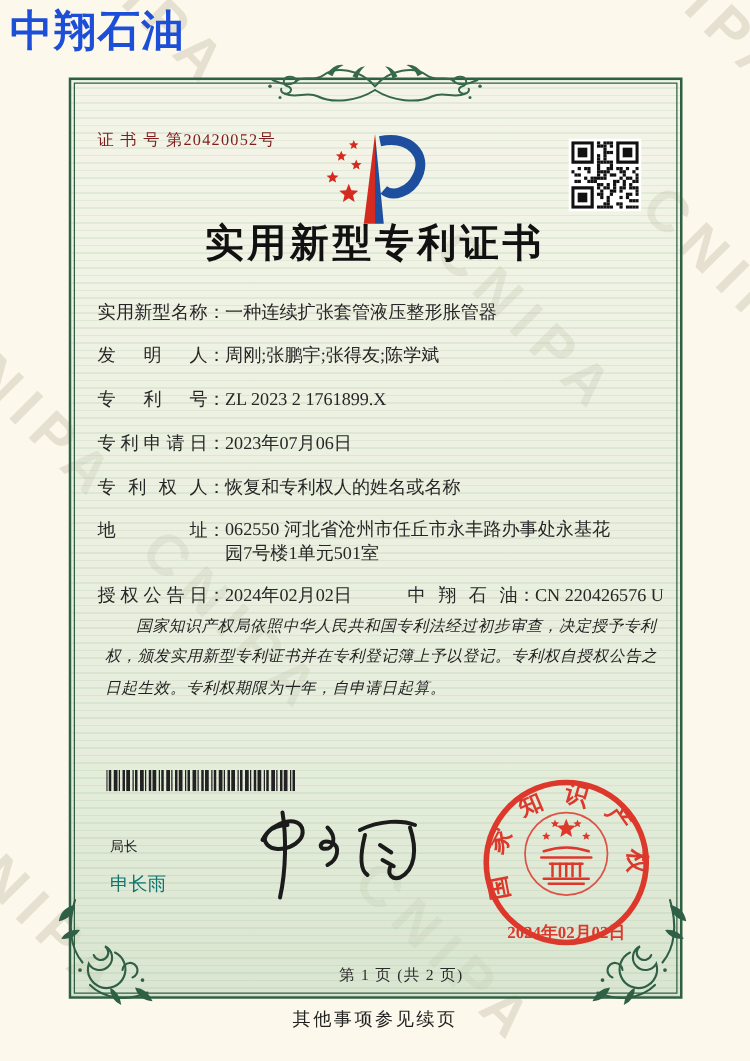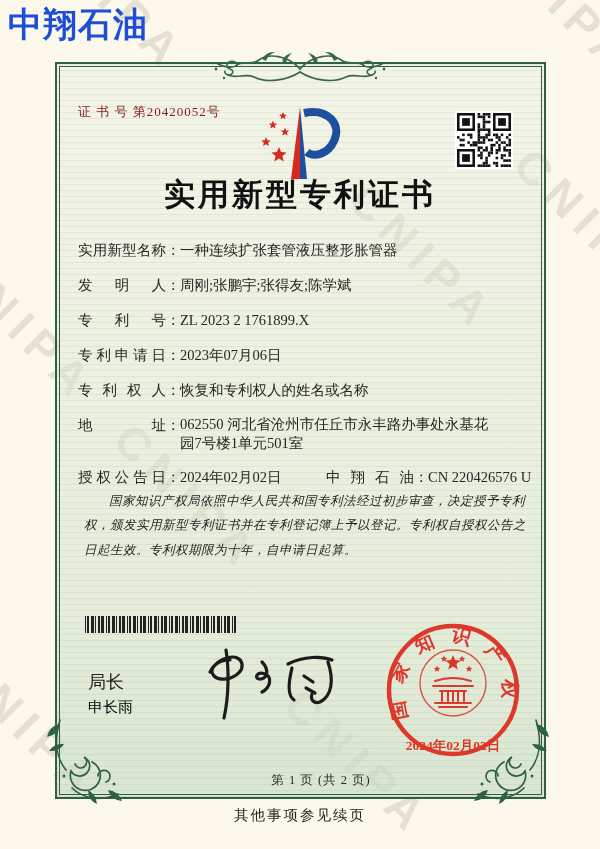--- a/index.html
+++ b/index.html
@@ -64,22 +64,22 @@
   .pair2{margin-left:24px;}
   
   .paras{
     position:absolute;left:84px;top:489px;width:448px;z-index:3;
     font-size:12.5px;line-height:1.95;font-style:italic;color:#1f1f1f;
   }
   .paras p{margin:0 0 2px 0;text-indent:2em;letter-spacing:0.5px;}
   
   .barcode{position:absolute;left:85px;top:616px;z-index:3;}
   
-  .sig-title{position:absolute;left:88px;top:670px;z-index:3;font-family:"Liberation Sans", sans-serif;font-size:18px;color:#222;}
-  .sig-name{position:absolute;left:88px;top:698px;z-index:3;font-family:"Liberation Sans", sans-serif;font-size:15px;color:#000000;}
+  .sig-title{position:absolute;left:88px;top:670px;z-index:3;font-family:"Liberation Sans", sans-serif;font-size:11px;color:#222;}
+  .sig-name{position:absolute;left:88px;top:698px;z-index:3;font-family:"Liberation Sans", sans-serif;font-size:15px;color:#0f766e;}
   .sig-script{position:absolute;left:196px;top:644px;z-index:3;}
   
   .seal{position:absolute;left:382px;top:617px;z-index:4;opacity:0.95;}
   
   .pageno{
     position:absolute;left:0;top:772px;width:600px;z-index:3;
     text-align:center;font-size:12.5px;color:#2b2b2b;letter-spacing:1px;margin-left:21px;
   }
   .footnote{
     position:absolute;left:0;top:806px;width:600px;z-index:3;

